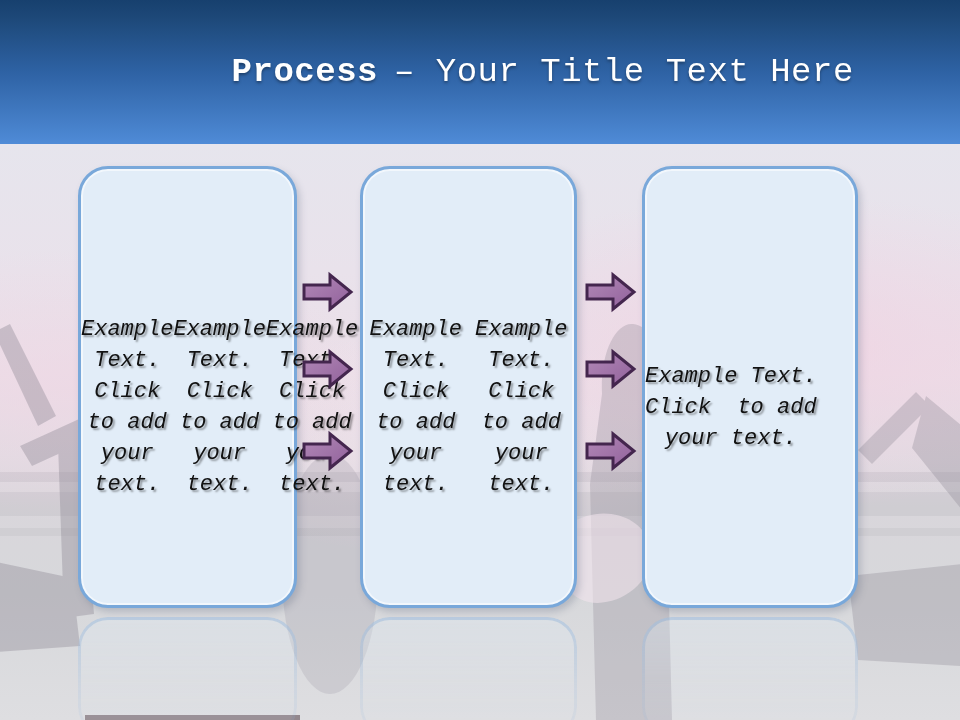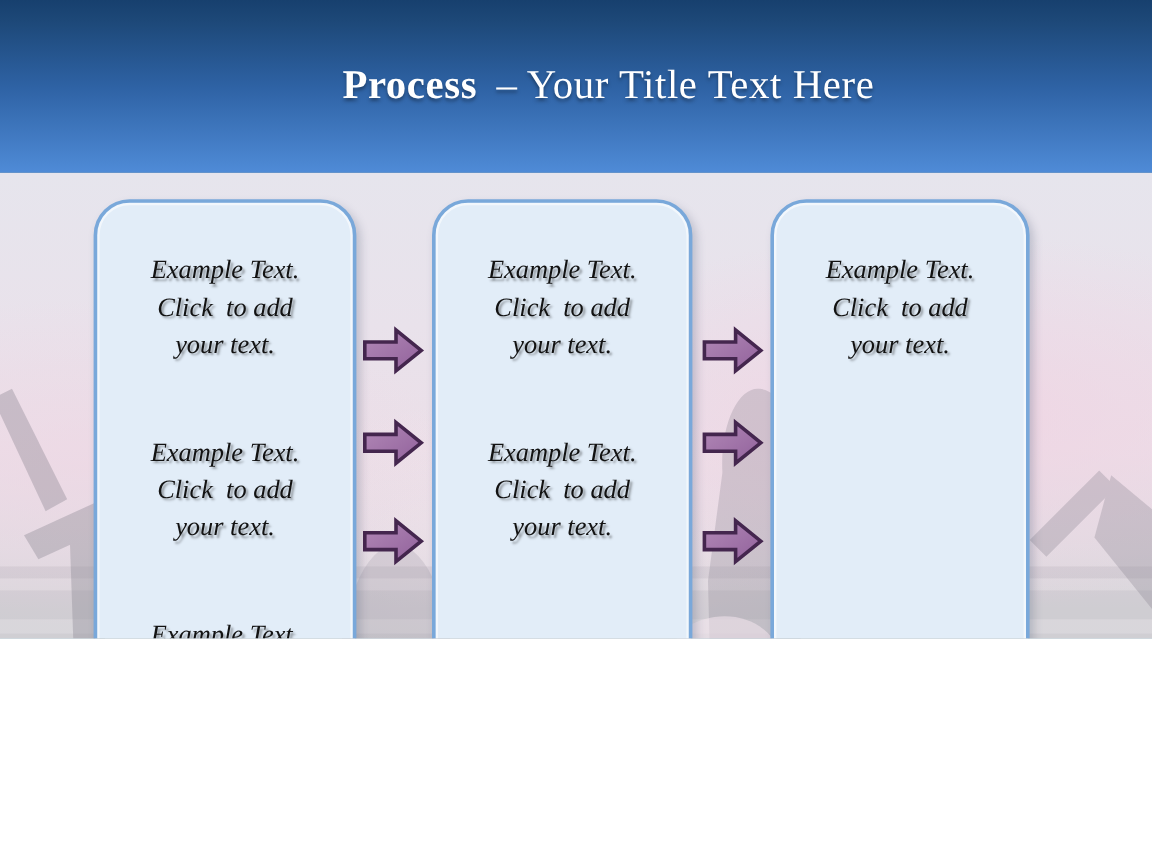--- a/index.html
+++ b/index.html
@@ -1,18 +1,18 @@
 <!DOCTYPE html>
 <html><head>
 <meta charset="utf-8">
 <style>
   html,body{margin:0;padding:0;background:#ffffff;}
   .slide{
-    position:relative;width:960px;height:532px;overflow:hidden;
-    font-family:Liberation Serif, serif;
+    position:relative;width:960px;height:720px;overflow:hidden;
+    font-family:Liberation Mono, monospace;
     background:#0c4a6e;
   }
   
   .header{
     position:absolute;left:0;top:0;width:960px;height:144px;
     background:linear-gradient(to bottom,#17406e 0%,#1d4878 12%,#2e62a4 50%,#4f8bd7 100%);
     display:flex;align-items:center;justify-content:center;
   }
   .title{
     color:#ffffff;font-size:34px;letter-spacing:.5px;
@@ -30,21 +30,21 @@
       radial-gradient(40% 28% at 46% 52%, rgba(245,228,237,.6), rgba(245,228,237,0) 70%),
       linear-gradient(to bottom,#e6e5ed 0%,#e9e2eb 22%,#ebdfe8 40%,#e1dbe2 54%,#d9d6db 63%,#d7d8db 78%,#dedee1 100%);
   }
   .bg svg{position:absolute;left:0;top:0;}
   
   .box{
     position:absolute;top:166px;height:442px;box-sizing:border-box;
     background:#e2edf8;
     border:3px solid #79a8da;border-radius:30px;
     box-shadow:3px 4px 7px rgba(90,100,125,.28), inset 0 0 0 2px rgba(255,255,255,.55);
-    display:flex;flex-direction:column;align-items:center;
+    display:flex;flex-direction:row;align-items:center;
     padding-top:40px;row-gap:59px;
   }
   .box1{left:78px;width:219px;}
   .box2{left:360px;width:217px;}
   .box3{left:642px;width:216px;}
   .tblock{
     font-style:italic;font-size:22px;line-height:31px;color:#121212;
     text-align:center;white-space:pre-wrap;
     text-shadow:2px 2px 2px rgba(0,0,0,.38);
   }

